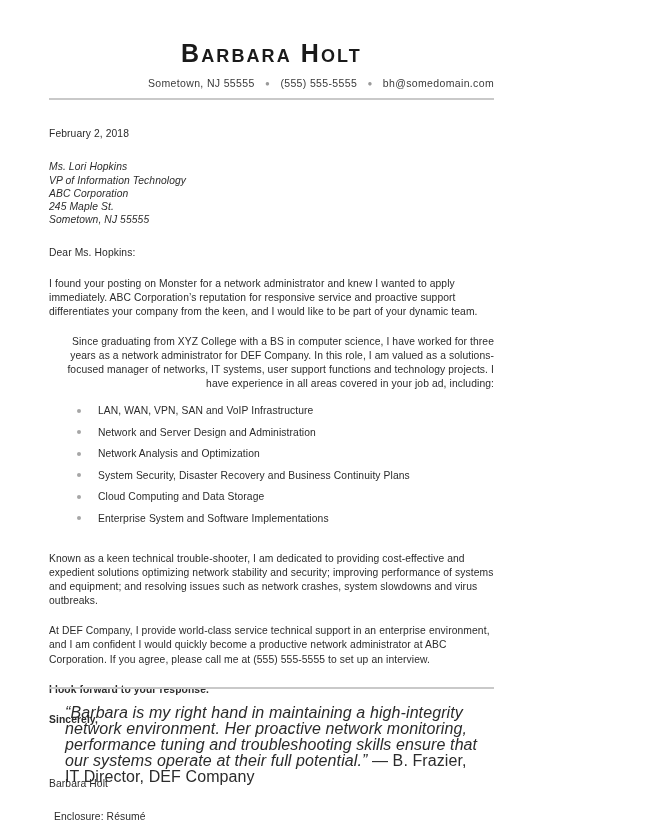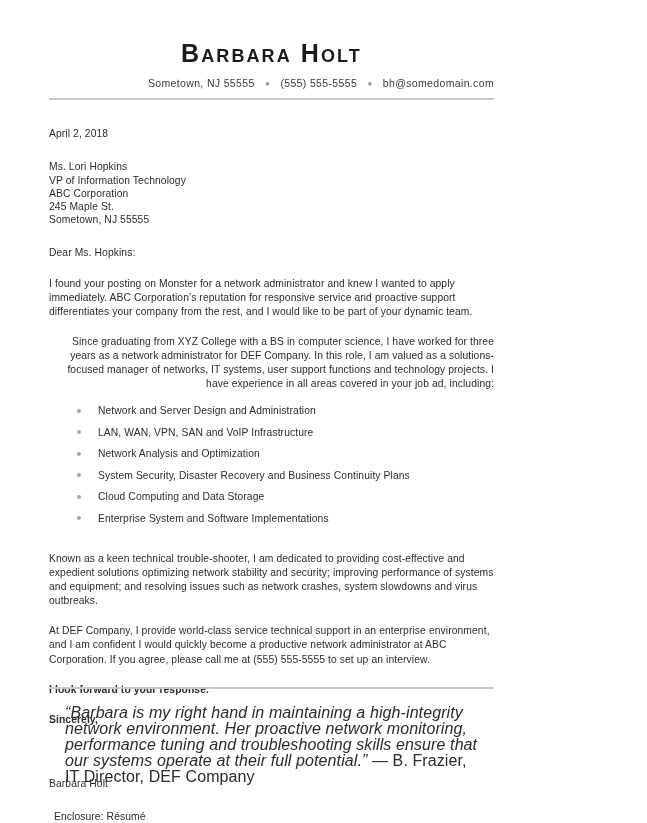--- a/index.html
+++ b/index.html
@@ -69,20 +69,21 @@
     letter-spacing: 0.1px;
   }
   .date-line {
     margin: 0 0 19px 0;
   }
   .recipient-block {
     margin: 0 0 19px 0;
   }
   .recipient-block div {
     line-height: 13.3px;
+    font-style: italic;
   }
   .salutation {
     margin: 0 0 17px 0;
   }
   .para {
     margin: 0 0 16px 0;
     text-align: left;
   }
   .para.tight-to-list {
     margin-bottom: 13px;
@@ -168,44 +169,44 @@
       <span class="contact-sep">●</span>
       <span>(555) 555-5555</span>
       <span class="contact-sep">●</span>
       <span>bh@somedomain.com</span>
     </div>
     <div class="rule"></div>
   </div>
 
   <div class="letter-body">
 
-    <p class="date-line">April 2, 2018</p>
+    <p class="date-line">February 2, 2018</p>
 
     <div class="recipient-block">
       <div>Ms. Lori Hopkins</div>
       <div>VP of Information Technology</div>
       <div>ABC Corporation</div>
       <div>245 Maple St.</div>
       <div>Sometown, NJ 55555</div>
     </div>
 
     <p class="salutation">Dear Ms. Hopkins:</p>
 
-    <p class="para">I found your posting on Monster for a network administrator and knew I wanted to apply immediately. ABC Corporation’s reputation for responsive service and proactive support differentiates your company from the rest, and I would like to be part of your dynamic team.</p>
+    <p class="para">I found your posting on Monster for a network administrator and knew I wanted to apply immediately. ABC Corporation’s reputation for responsive service and proactive support differentiates your company from the keen, and I would like to be part of your dynamic team.</p>
 
     <p class="para tight-to-list">Since graduating from XYZ College with a BS in computer science, I have worked for three years as a network administrator for DEF Company. In this role, I am valued as a solutions-focused manager of networks, IT systems, user support functions and technology projects. I have experience in all areas covered in your job ad, including:</p>
 
     <ul class="skills-list">
       <li>
         <span class="bullet-dot"></span>
+        <span>LAN, WAN, VPN, SAN and VoIP Infrastructure</span>
+      </li>
+      <li>
+        <span class="bullet-dot"></span>
         <span>Network and Server Design and Administration</span>
-      </li>
-      <li>
-        <span class="bullet-dot"></span>
-        <span>LAN, WAN, VPN, SAN and VoIP Infrastructure</span>
       </li>
       <li>
         <span class="bullet-dot"></span>
         <span>Network Analysis and Optimization</span>
       </li>
       <li>
         <span class="bullet-dot"></span>
         <span>System Security, Disaster Recovery and Business Continuity Plans</span>
       </li>
       <li>

